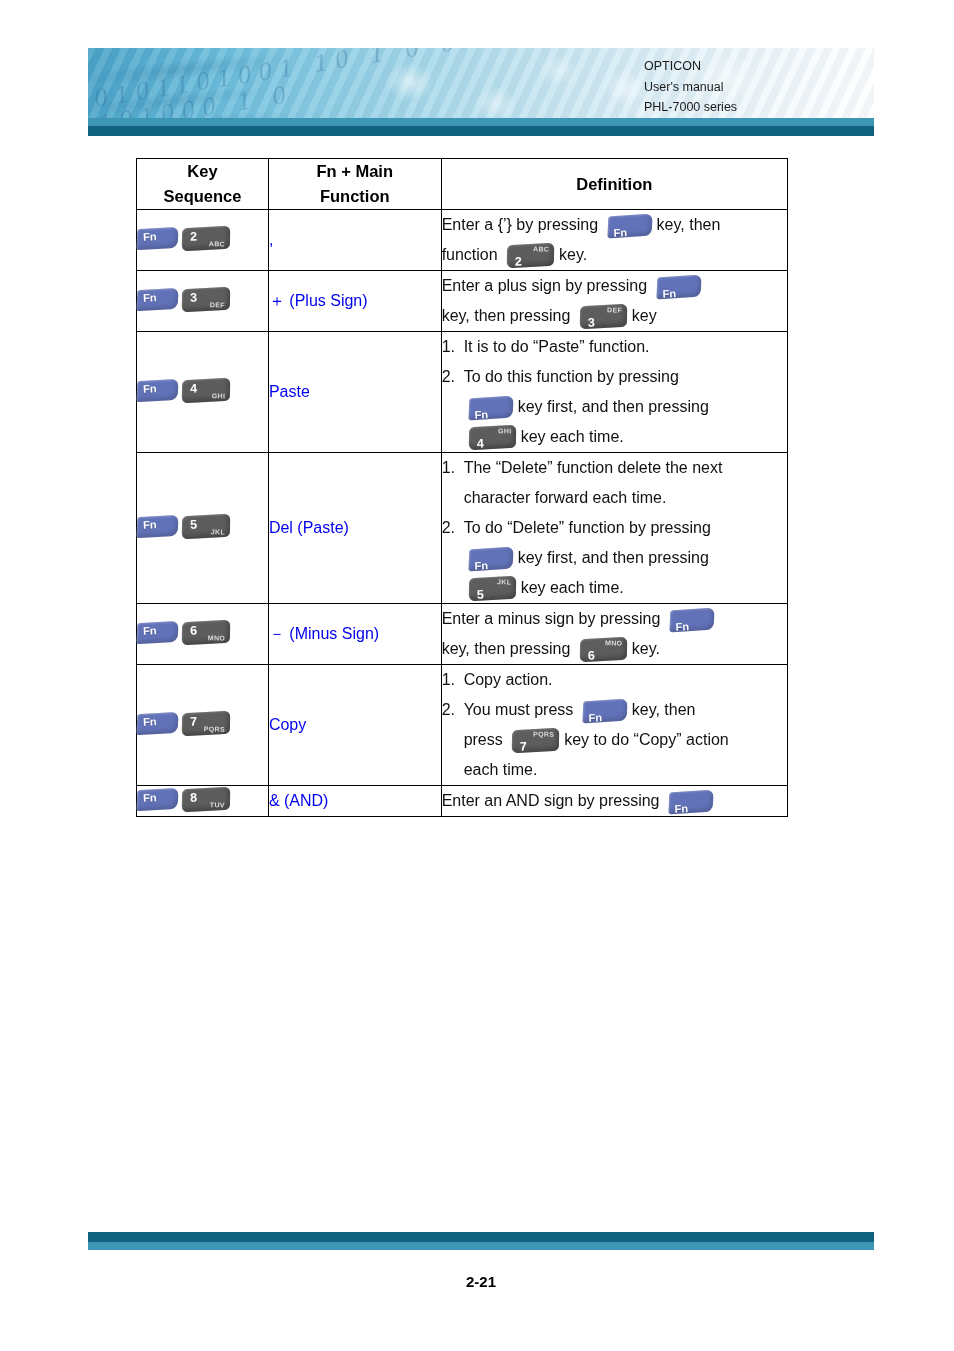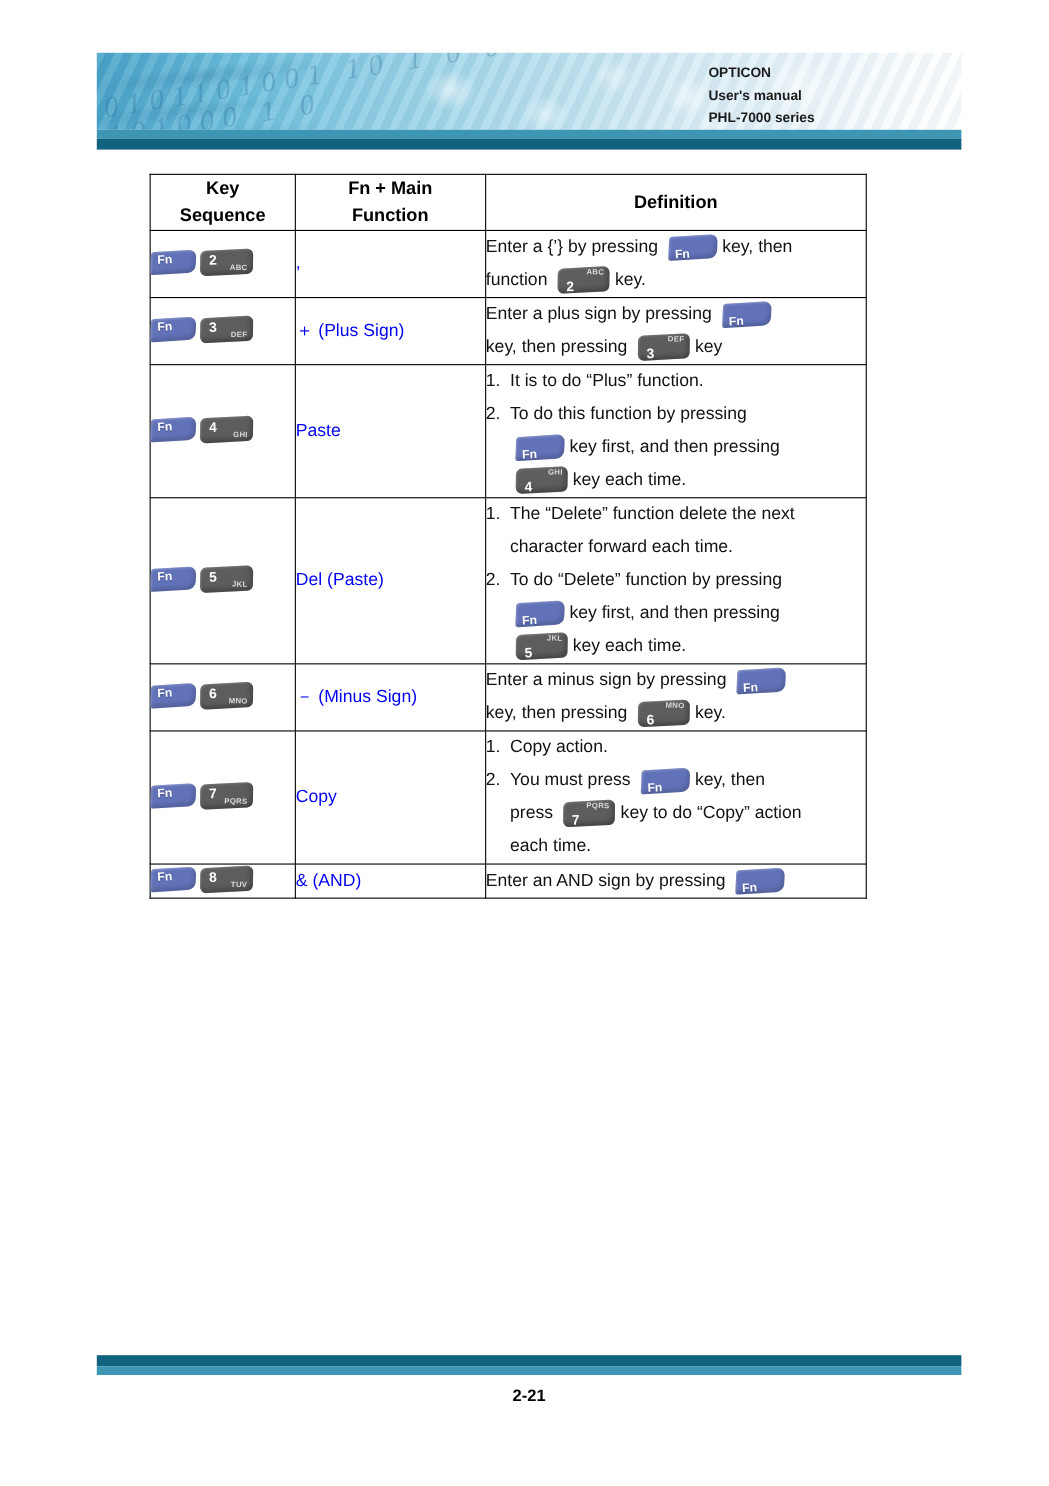--- a/index.html
+++ b/index.html
@@ -36,21 +36,21 @@
   .header-art::after {
     content: "";
     position: absolute; left: -20px; top: -10px; width: 300px; height: 110px;
     background:
       radial-gradient(ellipse 160px 14px at 120px 28px, rgba(20,80,130,.17) 0%, rgba(20,80,130,0) 70%),
       radial-gradient(ellipse 150px 12px at 100px 58px, rgba(20,80,130,.14) 0%, rgba(20,80,130,0) 70%),
       radial-gradient(ellipse 140px 11px at 130px 84px, rgba(20,80,130,.12) 0%, rgba(20,80,130,0) 70%);
     transform: rotate(-6deg);
   }
   .header-text { position: absolute; right: 0px; top: 8px; width: 230px; text-align: left; z-index: 5; }
-  .header-text div { font-size: 12.5px; color: #1a1a1a; line-height: 20.5px; font-weight: 700; }
+  .header-text div { font-size: 12.5px; color: #1a1a1a; line-height: 20.5px; font-weight: 400; }
   .header-bar-light { position: absolute; left: 0; top: 70px; width: 786px; height: 8px; background: #3d96b4; }
   .header-bar-dark  { position: absolute; left: 0; top: 78px; width: 786px; height: 10px; background: #10627f; }
 
   
   .tbl { position: absolute; left: 88px; top: 158px; width: 652px; border-collapse: collapse; margin-left: 48px; }
   .tbl td, .tbl th { border: 1.3px solid #000; vertical-align: middle; padding: 0; }
   .col-seq  { width: 132px; }
   .col-func { width: 173px; }
   .col-def  { width: 347px; }
 
@@ -104,21 +104,21 @@
   .deflist { margin: 0; padding: 0; list-style: none; }
   .deflist li { display: flex; align-items: flex-start; }
   .deflist .n { width: 22px; flex: 0 0 22px; }
   .deflist .t { flex: 1 1 auto; }
   .indent { display: block; padding-left: 22px; }
 
   
   .footer { position: absolute; left: 88px; top: 1232px; width: 786px; }
   .footer-bar-dark  { width: 786px; height: 10px; background: #10627f; }
   .footer-bar-light { width: 786px; height: 8px; background: #3d96b4; }
-  .footer-page { width: 786px; text-align: center; font-size: 15px; font-weight: bold; color: #000; padding-top: 11px; }
+  .footer-page { width: 786px; text-align: center; font-size: 15px; font-weight: bold; color: #000; padding-top: 23px; }
 </style>
 </head>
 <body>
 
 <div class="page">
 
   <div class="header">
     <div class="header-art"></div>
     <div class="header-text">
       <div>OPTICON</div>
@@ -178,21 +178,21 @@
               <span class="key key-num">
                 <span class="num">4</span>
                 <span class="sub">GHI</span>
               </span>
             </span></td>
           <td class="col-func cell-func"><b>Paste</b></td>
           <td class="col-def cell-def">
             <ul class="deflist">
               <li>
                 <span class="n">1.</span>
-                <span class="t">It is to do “Plus” function. </span>
+                <span class="t">It is to do “Paste” function. </span>
               </li>
               <li>
                 <span class="n">2.</span>
                 <span class="t">To do this function by pressing </span>
               </li>
             </ul>
             <span class="indent"><span class="key key-fn key-inline"><span class="lbl">Fn</span></span><span>key first, and then pressing </span><br><span class="key key-num key-inline"><span class="num">4</span><span class="sub">GHI</span></span><span>key each time. </span></span>
           </td>
         </tr>
         <tr>

